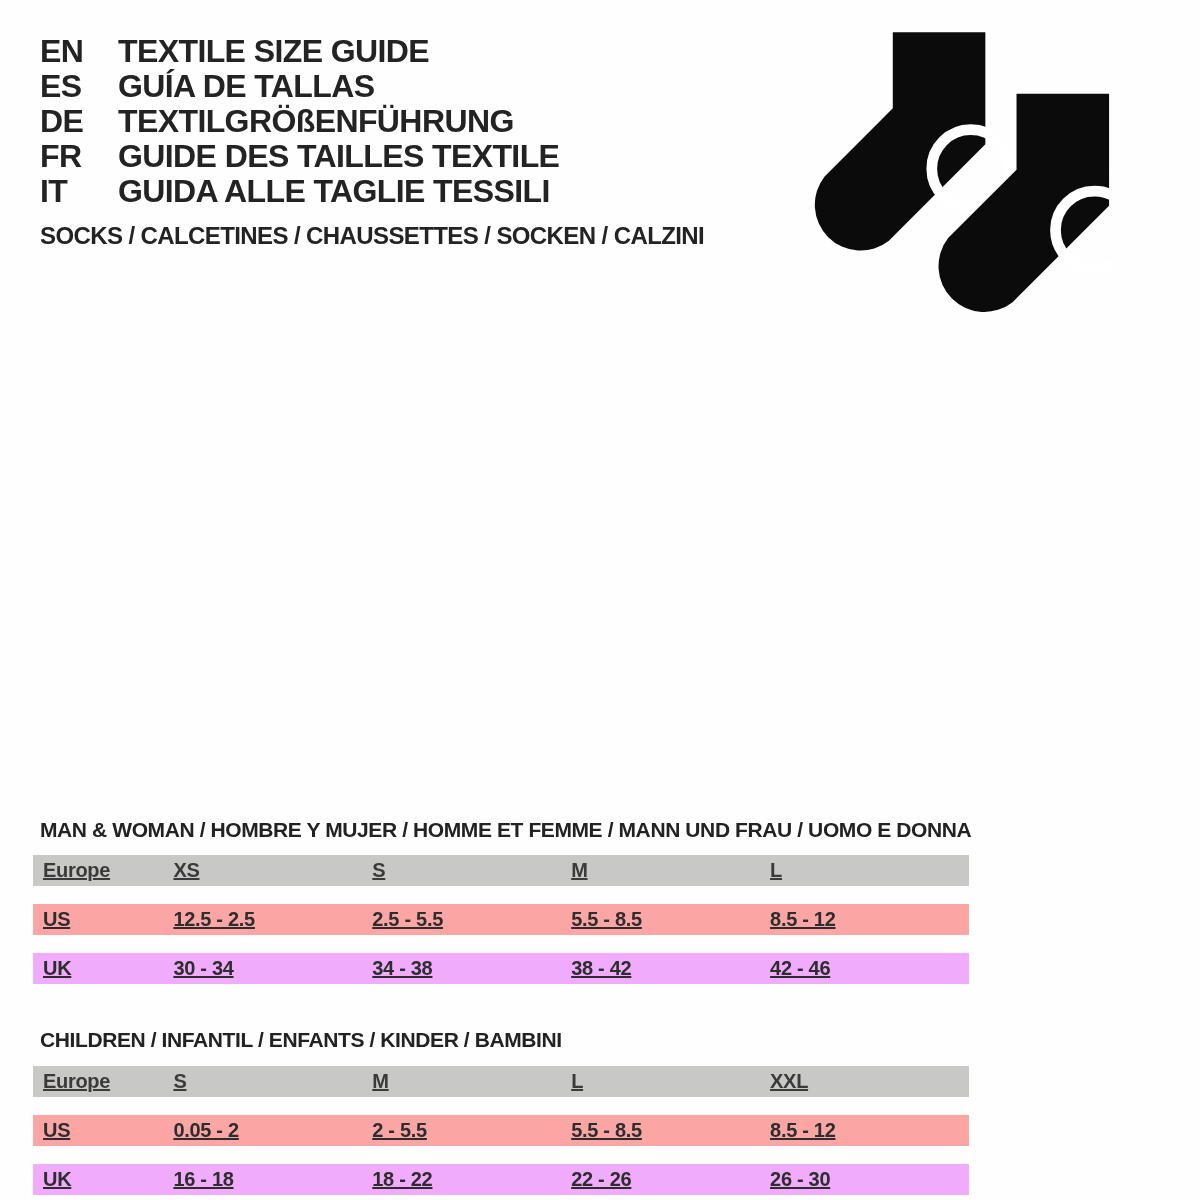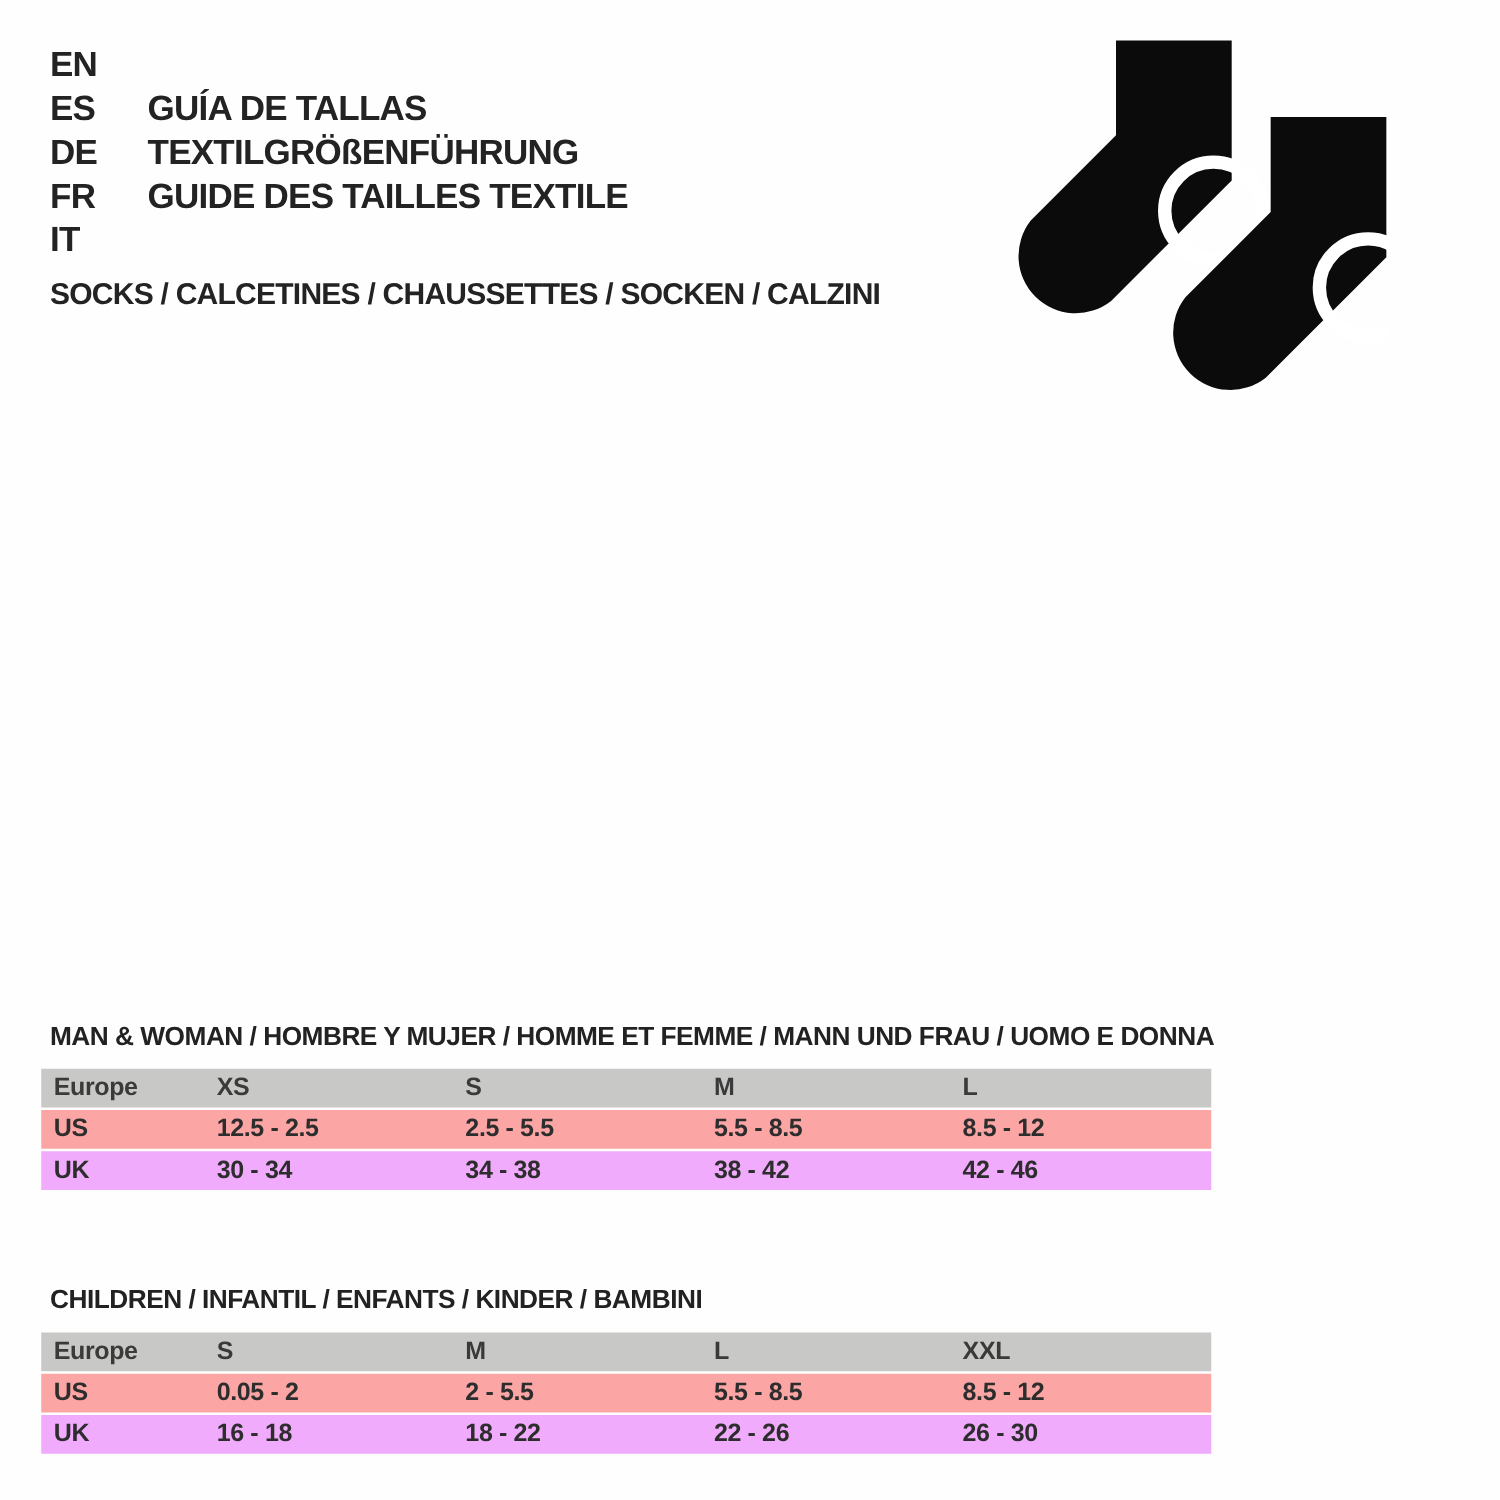--- a/index.html
+++ b/index.html
@@ -10,21 +10,21 @@
   }
   .sheet {
     position:relative; width:1200px; height:1200px;
     background:#fefefe; overflow:hidden;
   }
 
   
   .lang-block { position:absolute; top:34px; left:40px; }
   .lang-row {
     display:flex; align-items:center; height:35px;
-    font-weight:700; font-size:28px; letter-spacing:-0.6px; color:#232323;
+    font-weight:700; font-size:32px; letter-spacing:-0.6px; color:#232323;
   }
   .lang-code { width:78px; flex:0 0 78px; }
 
   
   .product-line {
     position:absolute; top:222px; left:40px;
     font-weight:700; font-size:24px; letter-spacing:-0.6px; color:#232323;
     white-space:nowrap;
     text-align:center;
   }
@@ -39,53 +39,55 @@
     white-space:nowrap;
   }
   .title-1 { top:818px; }
   .title-2 { top:1028px; }
 
   .size-table { position:absolute; left:33px; width:936px; }
   .table-1 { top:855px; }
   .table-2 { top:1066px; }
 
   .t-row {
-    display:flex; align-items:center; height:31px; margin-bottom:2px;
-    font-weight:700; font-size:20px; letter-spacing:-0.3px; color:#2d2d2d;
+    display:flex; align-items:center; height:31px; margin-bottom:18px;
+    font-weight:700; font-size:20px; letter-spacing:-0.3px; color:#2d2d2d;text-decoration:underline;
   }
   .t-row.header { background:#c8c8c6; color:#3a3a3a; }
   .t-row.row-a  { background:#fca5a5; }
   .t-row.row-b  { background:#f0abfc; }
 
   .cell-label { flex:0 0 15%; padding-left:10px; box-sizing:border-box; text-align:left; }
   .cell       { flex:0 0 21.25%; }
 </style>
 </head>
 <body>
 
 <div class="sheet">
 
   <div class="lang-block">
     <div class="lang-row">
       <span class="lang-code">EN</span>
+      <span class="lang-label">TEXTILE SIZE GUIDE</span>
     </div>
     <div class="lang-row">
       <span class="lang-code">ES</span>
       <span class="lang-label">GUÍA DE TALLAS</span>
     </div>
     <div class="lang-row">
       <span class="lang-code">DE</span>
       <span class="lang-label">TEXTILGRÖßENFÜHRUNG</span>
     </div>
     <div class="lang-row">
       <span class="lang-code">FR</span>
       <span class="lang-label">GUIDE DES TAILLES TEXTILE</span>
     </div>
     <div class="lang-row">
       <span class="lang-code">IT</span>
+      <span class="lang-label">GUIDA ALLE TAGLIE TESSILI</span>
     </div>
   </div>
 
   <div class="product-line">SOCKS / CALCETINES / CHAUSSETTES / SOCKEN / CALZINI</div>
 
   <svg class="socks-svg" width="302" height="288" viewBox="0 0 310 295" aria-hidden="true">
     <defs>
       <g id="sock">
         <path d="M85,0 H180 V115 L81,214 A47,47 0 0 1 15,148 L85,78 Z" fill="#0b0b0b"></path>
         <circle cx="165" cy="140" r="40" fill="none" stroke="#ffffff" stroke-width="11"></circle>

